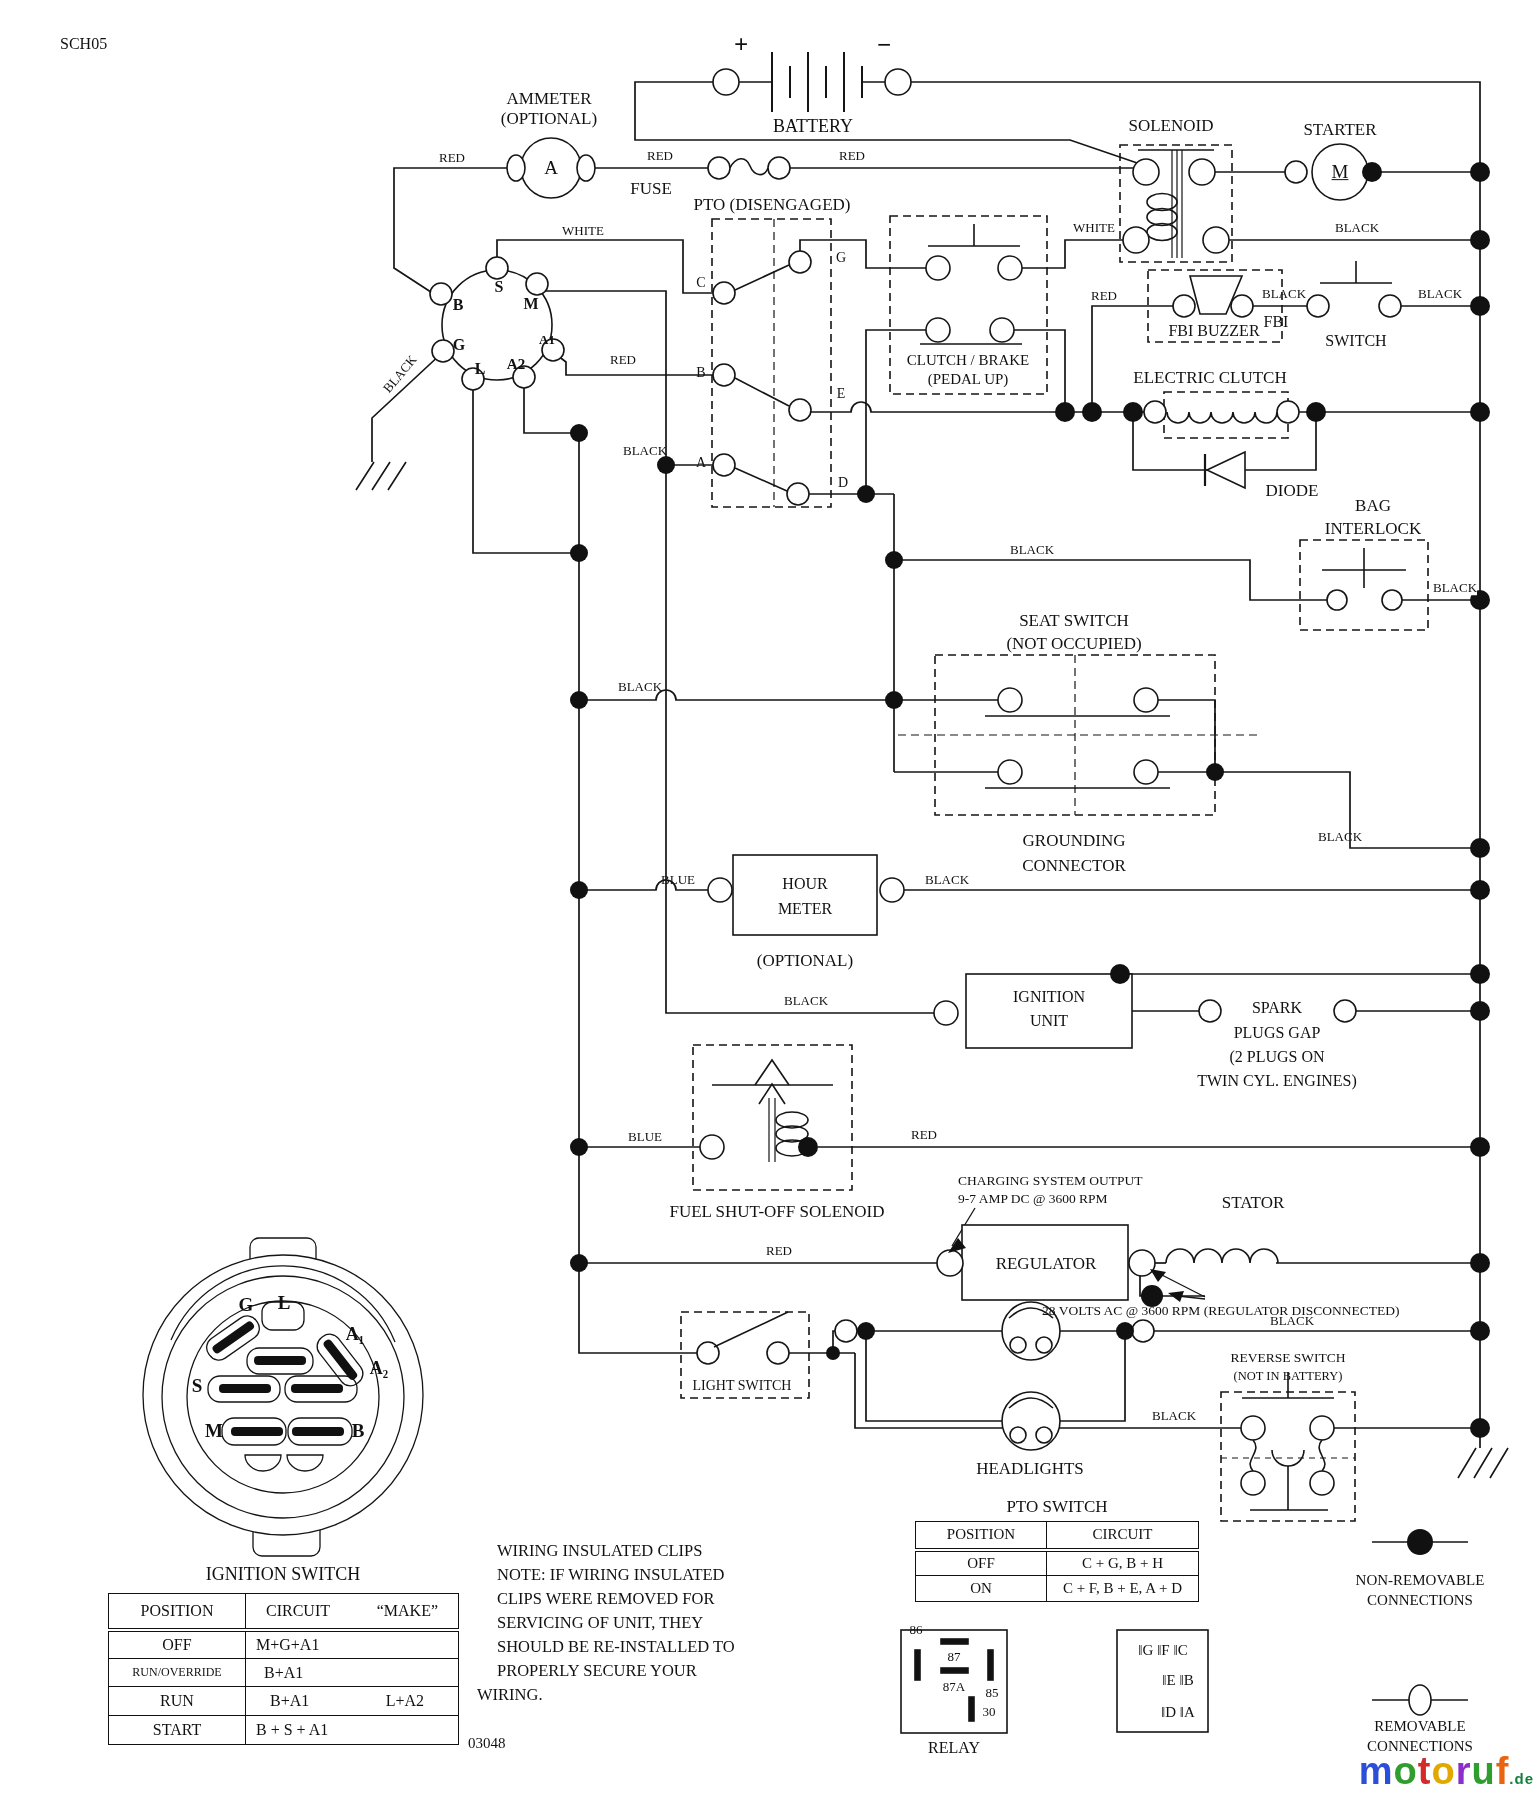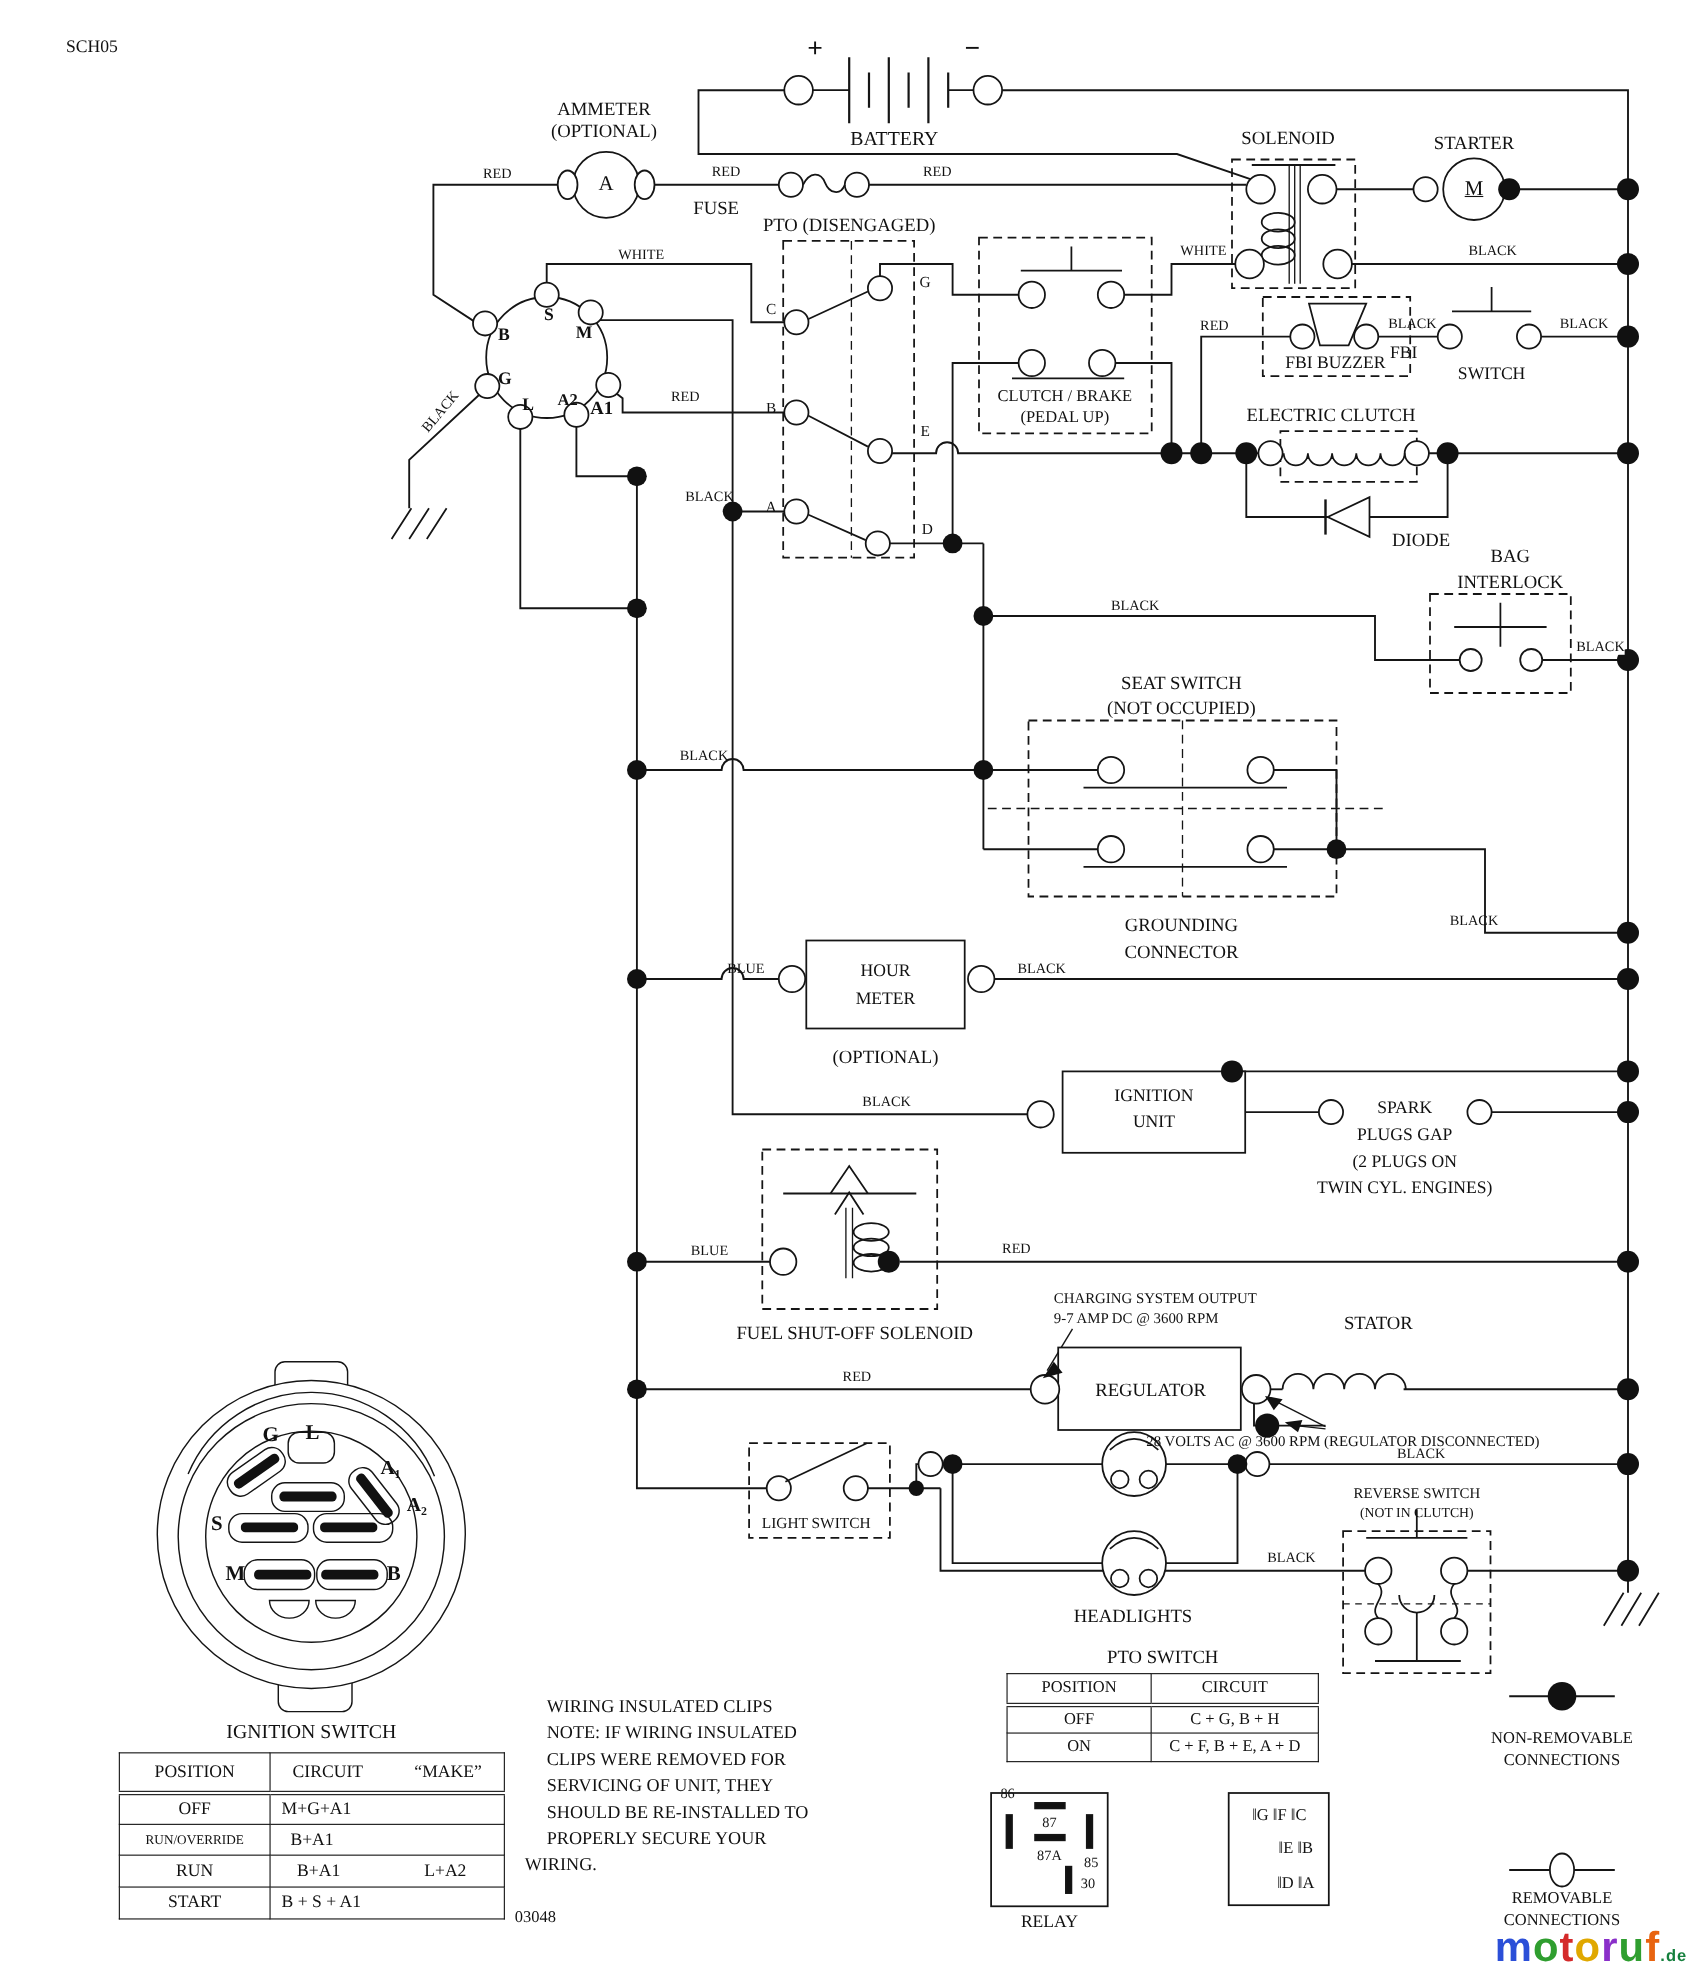--- a/index.html
+++ b/index.html
@@ -421,21 +421,21 @@
 <div class="lbl" style="left:1373px;top:506px;font-size:17px;">BAG</div>
 <div class="lbl" style="left:1373px;top:529px;font-size:17px;">INTERLOCK</div>
 <div class="lbl" style="left:1455px;top:588px;font-size:13px;background:#fff;">BLACK</div>
 
 <div class="lbl" style="left:499px;top:287px;font-size:16px;font-weight:bold;">S</div>
 <div class="lbl" style="left:531px;top:304px;font-size:16px;font-weight:bold;">M</div>
 <div class="lbl" style="left:458px;top:305px;font-size:16px;font-weight:bold;">B</div>
 <div class="lbl" style="left:459px;top:345px;font-size:16px;font-weight:bold;">G</div>
 <div class="lbl" style="left:480px;top:369px;font-size:16px;font-weight:bold;">L</div>
 <div class="lbl" style="left:516px;top:365px;font-size:15px;font-weight:bold;">A2</div>
-<div class="lbl" style="left:547px;top:340px;font-size:17px;font-weight:bold;margin-top:31px;">A1</div>
+<div class="lbl" style="left:547px;top:340px;font-size:13px;font-weight:bold;">A1</div>
 <div class="lbl rot" style="left:400px;top:374px;font-size:13px;">BLACK</div>
 <div class="lbl" style="left:623px;top:360px;font-size:13px;">RED</div>
 
 <div class="lbl" style="left:701px;top:283px;font-size:14px;">C</div>
 <div class="lbl" style="left:701px;top:373px;font-size:14px;">B</div>
 <div class="lbl" style="left:701px;top:463px;font-size:14px;">A</div>
 <div class="lbl" style="left:841px;top:258px;font-size:14px;">G</div>
 <div class="lbl" style="left:841px;top:394px;font-size:14px;">E</div>
 <div class="lbl" style="left:843px;top:483px;font-size:14px;">D</div>
 <div class="lbl" style="left:645px;top:451px;font-size:13px;">BLACK</div>
@@ -470,21 +470,21 @@
 <div class="lbl la" style="left:958px;top:1181px;font-size:13.5px;">CHARGING SYSTEM OUTPUT</div>
 <div class="lbl la" style="left:958px;top:1199px;font-size:13.5px;">9-7 AMP DC @ 3600 RPM</div>
 <div class="lbl" style="left:779px;top:1251px;font-size:13px;">RED</div>
 <div class="lbl" style="left:1046px;top:1264px;font-size:17px;">REGULATOR</div>
 <div class="lbl" style="left:1253px;top:1203px;font-size:17px;">STATOR</div>
 <div class="lbl la" style="left:1042px;top:1311px;font-size:13.5px;">28 VOLTS AC @ 3600 RPM (REGULATOR DISCONNECTED)</div>
 
 <div class="lbl" style="left:742px;top:1386px;font-size:14px;">LIGHT SWITCH</div>
 <div class="lbl" style="left:1292px;top:1321px;font-size:13px;">BLACK</div>
 <div class="lbl" style="left:1288px;top:1358px;font-size:13.5px;">REVERSE SWITCH</div>
-<div class="lbl" style="left:1288px;top:1376px;font-size:12.5px;">(NOT IN CLUTCH)</div>
+<div class="lbl" style="left:1288px;top:1376px;font-size:12.5px;">(NOT IN BATTERY)</div>
 <div class="lbl" style="left:1174px;top:1416px;font-size:13px;">BLACK</div>
 <div class="lbl" style="left:1030px;top:1469px;font-size:17px;">HEADLIGHTS</div>
 
 <div class="lbl" style="left:246px;top:1305px;font-size:19px;font-weight:bold;">G</div>
 <div class="lbl" style="left:284px;top:1303px;font-size:19px;font-weight:bold;">L</div>
 <div class="lbl" style="left:355px;top:1334px;font-size:18px;font-weight:bold;">A₁</div>
 <div class="lbl" style="left:379px;top:1368px;font-size:18px;font-weight:bold;">A₂</div>
 <div class="lbl" style="left:197px;top:1386px;font-size:19px;font-weight:bold;">S</div>
 <div class="lbl" style="left:214px;top:1431px;font-size:19px;font-weight:bold;">M</div>
 <div class="lbl" style="left:358px;top:1431px;font-size:19px;font-weight:bold;">B</div>

